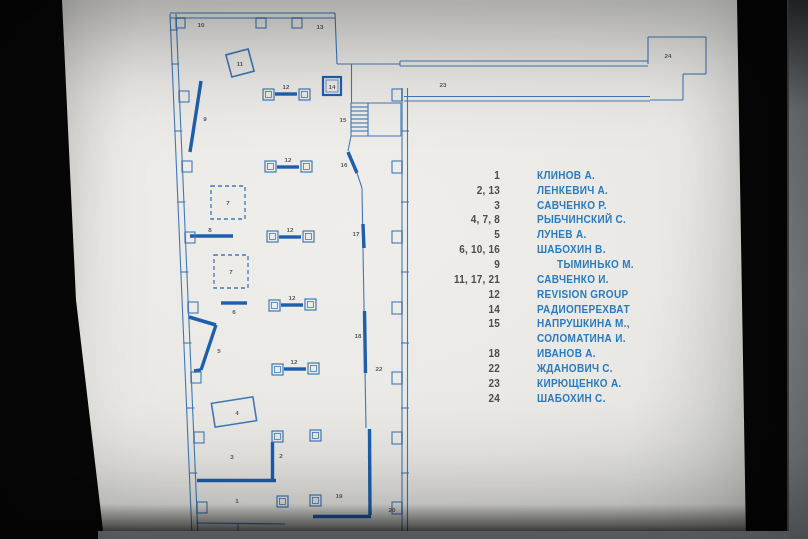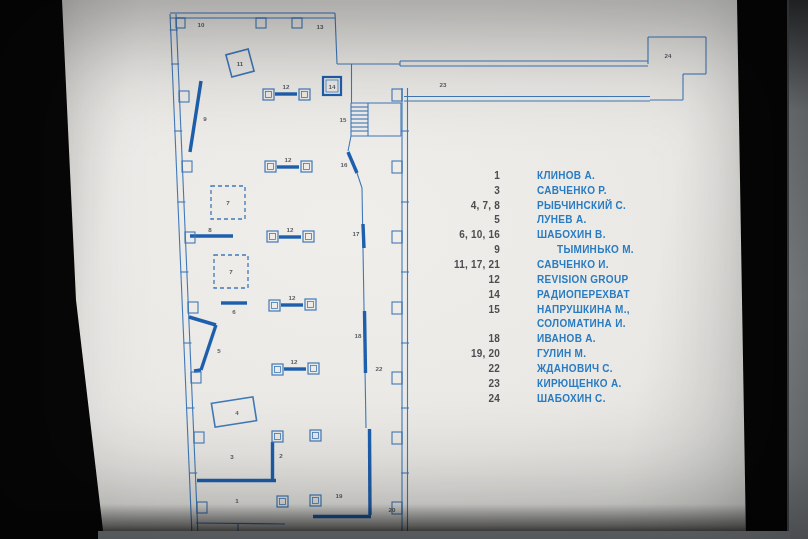--- a/index.html
+++ b/index.html
@@ -186,20 +186,24 @@
       <text x="237" y="503.2" fill="#575b60" font-size="6.2" font-weight="700" text-anchor="middle" font-family="&quot;Liberation Sans&quot;,sans-serif">1</text>
       <text x="392" y="512.2" fill="#575b60" font-size="6.2" font-weight="700" text-anchor="middle" font-family="&quot;Liberation Sans&quot;,sans-serif">20</text>
     </svg>
 
   <div class="legend">
       <div class="lrow">
         <span class="lnum" style="color: rgb(75, 77, 80);">1</span>
         <span class="lname" style="color: rgb(42, 124, 194);">КЛИНОВ А.</span>
       </div>
       <div class="lrow">
+        <span class="lnum" style="color: rgb(75, 77, 80);">2, 13</span>
+        <span class="lname" style="color: rgb(42, 124, 194);">ЛЕНКЕВИЧ А.</span>
+      </div>
+      <div class="lrow">
         <span class="lnum" style="color: rgb(75, 77, 80);">3</span>
         <span class="lname" style="color: rgb(42, 124, 194);">САВЧЕНКО Р.</span>
       </div>
       <div class="lrow">
         <span class="lnum" style="color: rgb(75, 77, 80);">4, 7, 8</span>
         <span class="lname" style="color: rgb(42, 124, 194);">РЫБЧИНСКИЙ С.</span>
       </div>
       <div class="lrow">
         <span class="lnum" style="color: rgb(75, 77, 80);">5</span>
         <span class="lname" style="color: rgb(42, 124, 194);">ЛУНЕВ А.</span>
@@ -228,24 +232,20 @@
         <span class="lnum" style="color: rgb(75, 77, 80);">15</span>
         <span class="lname" style="color: rgb(42, 124, 194);">НАПРУШКИНА М.,</span>
       </div>
       <div class="lrow">
         <span class="lnum" style="color: rgb(75, 77, 80);"></span>
         <span class="lname" style="color: rgb(42, 124, 194);">СОЛОМАТИНА И.</span>
       </div>
       <div class="lrow">
         <span class="lnum" style="color: rgb(75, 77, 80);">18</span>
         <span class="lname" style="color: rgb(42, 124, 194); text-align: right;">ИВАНОВ А.</span>
-      </div>
-      <div class="lrow">
-        <span class="lnum" style="color: rgb(75, 77, 80);">19, 20</span>
-        <span class="lname" style="color: rgb(42, 124, 194);">ГУЛИН М.</span>
       </div>
       <div class="lrow">
         <span class="lnum" style="color: rgb(75, 77, 80);">22</span>
         <span class="lname" style="color: rgb(42, 124, 194);">ЖДАНОВИЧ С.</span>
       </div>
       <div class="lrow">
         <span class="lnum" style="color: rgb(75, 77, 80);">23</span>
         <span class="lname" style="color: rgb(42, 124, 194);">КИРЮЩЕНКО А.</span>
       </div>
       <div class="lrow">

